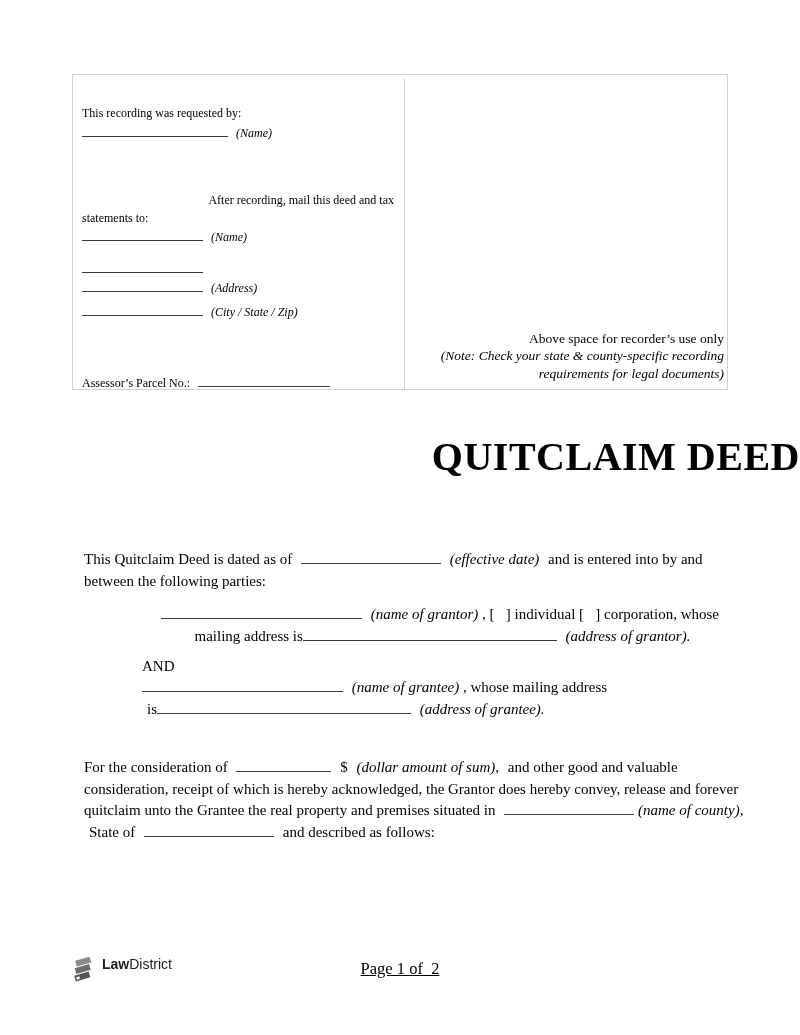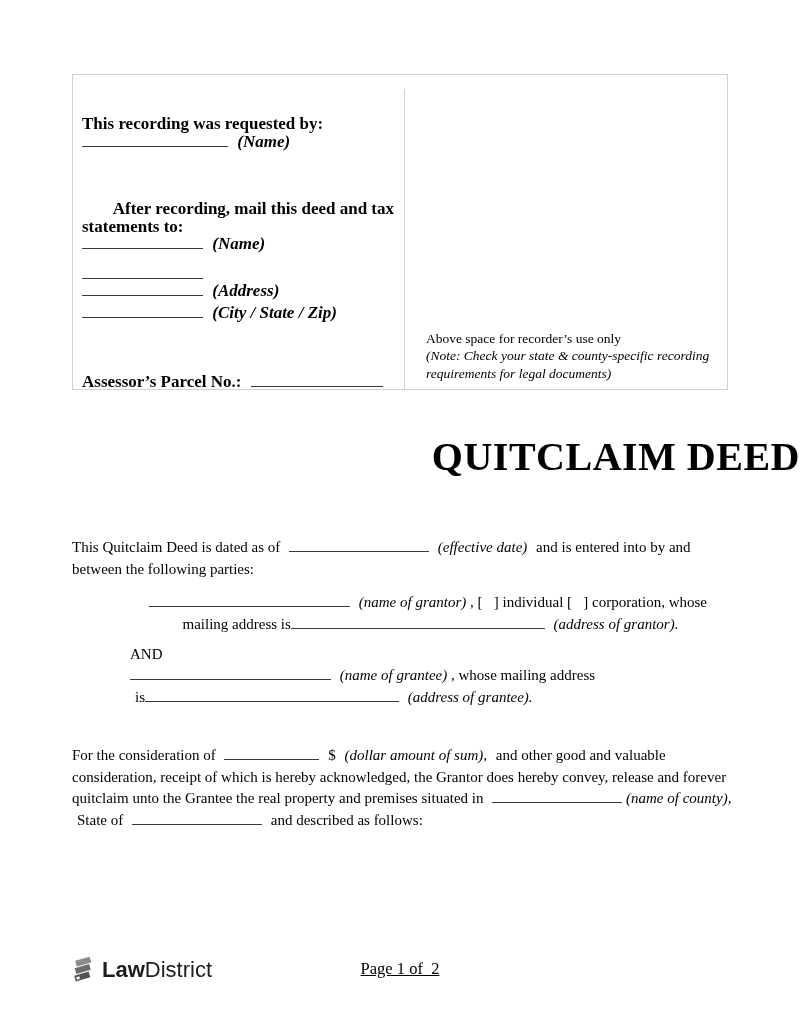--- a/index.html
+++ b/index.html
@@ -2,61 +2,61 @@
 <html><head>
 <meta charset="utf-8">
 <style>
   html,body{margin:0;padding:0;background:#fff;}
   .page{position:relative;width:800px;height:1035px;background:#ffffff;
         font-family:"Liberation Serif",serif;color:#000;overflow:hidden;}
 
   
   .recorder-box{position:absolute;left:72px;top:74px;width:656px;height:316px;
                 border:1px solid #d2d2d2;box-sizing:border-box;}
-  .box-left{position:absolute;left:0;top:14px;bottom:0;width:332px;
+  .box-left{position:absolute;left:0;top:4px;bottom:0;width:332px;
             border-right:1px solid #d2d2d2;box-sizing:border-box;
-            padding:26px 10px 0 9px;font-size:17px;line-height:17.5px;font-weight:bold;}
+            padding:26px 10px 0 9px;font-size:12px;line-height:17.5px;}
   .box-right{position:absolute;left:333px;right:0;top:0;bottom:0;}
   .recorder-note{position:absolute;left:20px;bottom:7px;width:298px;
-                 font-size:13.5px;line-height:17.5px;}
+                 font-size:13.5px;line-height:17.5px;text-align:right;}
   .row{white-space:nowrap;}
   .mt50{margin-top:50px;text-align:right;} .mt12{margin-top:12px;} .mt4{margin-top:4px;} .mt34{margin-top:52px;}
 
   
   .it{font-style:italic;}
   .sp{margin-left:5px;}
   .nowrap{white-space:nowrap;}
   .blank{display:inline-block;height:13px;border-bottom:1px solid #3a3a3a;
          vertical-align:baseline;}
   .w95{width:95px;} .w120{width:121px;} .w130{width:130px;} .w132{width:132px;}
   .w140{width:140px;} .w146{width:146px;} .w201{width:201px;} .w254{width:254px;}
   .w443{width:443px;}
 
   
   .doc-title{position:absolute;top:433px;left:0;width:100%;text-align:right;
              font-size:40px;font-weight:bold;letter-spacing:.5px;}
 
   
-  .para{position:absolute;font-size:15px;line-height:21.5px;margin:0;}
+  .para{position:absolute;font-size:15px;line-height:21.5px;margin:12px;}
   .intro{left:72px;top:537px;width:660px;}
   .grantor{left:130px;top:592px;width:596px;text-align:center;}
   .and-word{left:130px;top:644px;}
   .grantee{left:130px;top:665px;width:596px;}
   .consid{left:72px;top:745px;width:660px;}
 
   
   .desc{position:absolute;left:72px;top:841px;width:656px;font-size:15px;}
   .desc-line{height:19px;border-bottom:1.4px solid #4a4a4a;}
   .desc-partial{display:flex;align-items:baseline;height:21px;}
   .desc-partial .blank{height:15px;border-bottom:1.4px solid #3a3a3a;}
   .desc-final{margin-top:3px;line-height:21px;}
 
   
-  .footer-logo{position:absolute;left:70px;top:956px;display:flex;align-items:center;
-               font-family:"Liberation Sans",sans-serif;font-size:22px;color:#1d1d1d;}
+  .footer-logo{position:absolute;left:70px;top:956px;display:flex;
+               font-family:"Liberation Sans",sans-serif;font-size:14px;color:#1d1d1d;}
   .footer-logo svg{margin-right:5px;}
   .brand-bold{font-weight:800;}
   .brand-reg{font-weight:400;}
   .page-num{position:absolute;top:959px;left:0;width:100%;text-align:center;
             font-size:16.5px;text-decoration:underline;}
 </style>
 </head>
 <body>
 
 <div class="page">

